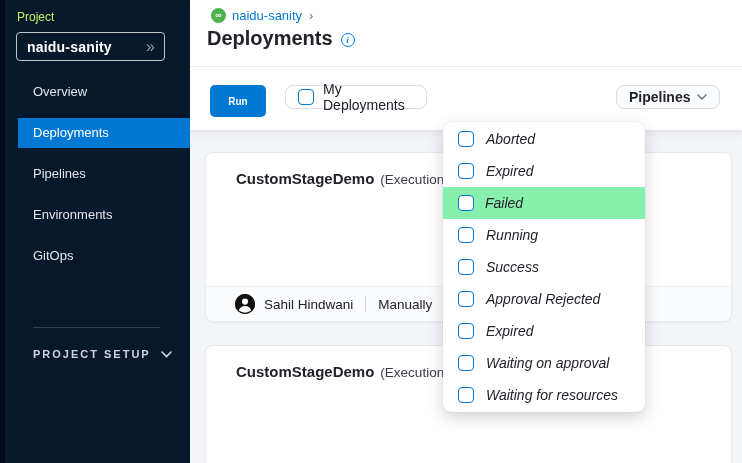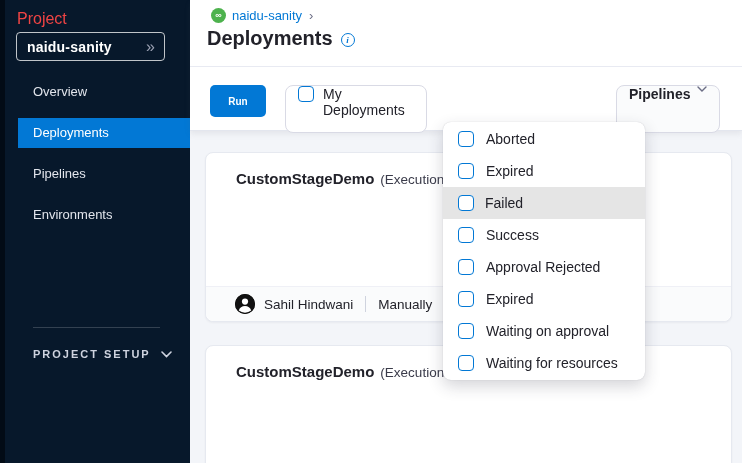--- a/index.html
+++ b/index.html
@@ -5,21 +5,21 @@
   * { box-sizing: border-box; }
   html,body { margin:0; padding:0; }
   body {
     width:742px; height:463px; overflow:hidden; position:relative;
     font-family:"Liberation Sans", sans-serif; background:#fff;
   }
 
   
   .sidebar { position:absolute; left:0; top:0; width:190px; height:463px; background:#07182B; }
   .sidebar-rail { position:absolute; left:0; top:0; width:5px; height:100%; background:#020b16; }
-  .project-label { position:absolute; left:17px; top:10px; font-size:16px; color:#ef4444; }
+  .project-label { position:absolute; left:17px; top:10px; font-size:12px; color:#bef264; }
   .project-selector {
     position:absolute; left:16px; top:32px; width:149px; height:29px;
     border:1px solid rgba(255,255,255,.75); border-radius:4px;
     display:flex; align-items:center; justify-content:space-between;
     padding:0 9px 0 10px; cursor:pointer;
   }
   .project-selector .value { color:#fff; font-size:14px; font-weight:700; letter-spacing:.2px; }
   .project-selector .expand { color:#9aa0b2; font-size:16px; line-height:1; }
   .nav { position:absolute; left:0; top:71px; width:100%; }
   .nav-item { height:41px; display:flex; align-items:center; color:#e2e5ec; font-size:13px; cursor:pointer; }
@@ -53,22 +53,22 @@
     font-family:"Liberation Serif", serif; font-style:italic; margin-top:2px;
   }
   .header-divider { position:absolute; left:0; top:66px; width:100%; border-top:1px solid #E8EAF2; }
 
   .btn-run {
     position:absolute; left:20px; top:85px; width:56px; height:32px;
     background:#0278D5; color:#fff; font-size:10px; font-weight:700;
     border:none; border-radius:5px; cursor:pointer; font-family:inherit;
   }
   .btn-outline {
-    position:absolute; top:85px; height:48px; background:#FAFBFC;
-    border:1px solid #D9DAE5; border-radius:8px; display:flex; align-items:flex-start;
+    position:absolute; top:85px; height:24px; background:#FAFBFC;
+    border:1px solid #D9DAE5; border-radius:8px; display:flex; align-items:center;
     font-size:14px; color:#22222A; cursor:pointer; padding:0 12px;
   }
   .btn-mydeps { left:95px; width:142px; gap:9px; background:#fff; font-weight:500; }
   .btn-status { left:253px; width:130px; justify-content:space-between; font-weight:600; }
   .btn-pipelines { left:426px; width:104px; justify-content:space-between; font-weight:600; }
   .checkbox {
     width:16px; height:16px; border:1.6px solid #0278D5; border-radius:4px; background:#fff; flex:0 0 16px;
   }
 
   
@@ -89,22 +89,22 @@
   }
   .avatar { width:20px; height:20px; border-radius:50%; background:#111; display:flex; align-items:center; justify-content:center; }
   .vdiv { width:1px; height:16px; background:#cfd3de; margin:0 3px; }
 
   
   .menu {
     position:absolute; left:253px; top:122px; width:202px; z-index:20;
     background:#fff; border-radius:8px; padding:1px 0;
     box-shadow:0 6px 16px rgba(40,41,61,.20), 0 0 1px rgba(40,41,61,.25);
   }
-  .menu-row { height:32px; display:flex; align-items:center; gap:12px; padding-left:15px; font-size:14px; color:#22222A; cursor:pointer; }
-  .menu-row.hl { background:#e5e5e5;gap:11px; }
+  .menu-row { height:32px; display:flex; align-items:center; gap:12px; padding-left:15px; font-size:14px; color:#22222A; cursor:pointer;font-style:italic; }
+  .menu-row.hl { background:#86efac;gap:11px; }
 </style>
 </head>
 <body>
 
 <div class="sidebar">
   <div class="sidebar-rail"></div>
   <div class="project-label">Project</div>
   <div class="project-selector">
     <span class="value">naidu-sanity</span>
     <span class="expand">»</span>
@@ -114,20 +114,23 @@
         <span class="lbl">Overview</span>
       </div>
     <div class="nav-item active">
         <span class="lbl">Deployments</span>
       </div>
     <div class="nav-item">
         <span class="lbl">Pipelines</span>
       </div>
     <div class="nav-item">
         <span class="lbl">Environments</span>
+      </div>
+    <div class="nav-item">
+        <span class="lbl">GitOps</span>
       </div>
   </div>
   <div class="sidebar-divider"></div>
   <div class="project-setup">
     <span>PROJECT SETUP</span>
     <svg width="11" height="7" viewBox="0 0 11 7">
         <path d="M1 1l4.5 4.5L10 1" stroke="#ced3df" stroke-width="1.6" fill="none" stroke-linecap="round"></path>
       </svg>
   </div>
 </div>
@@ -191,20 +194,24 @@
     <div class="menu-row">
         <span class="checkbox"></span>
         <span>Expired</span>
       </div>
     <div class="menu-row hl">
         <span class="checkbox"></span>
         <span>Failed</span>
       </div>
     <div class="menu-row">
         <span class="checkbox"></span>
+        <span>Running</span>
+      </div>
+    <div class="menu-row">
+        <span class="checkbox"></span>
         <span>Success</span>
       </div>
     <div class="menu-row">
         <span class="checkbox"></span>
         <span>Approval Rejected</span>
       </div>
     <div class="menu-row">
         <span class="checkbox"></span>
         <span>Expired</span>
       </div>

